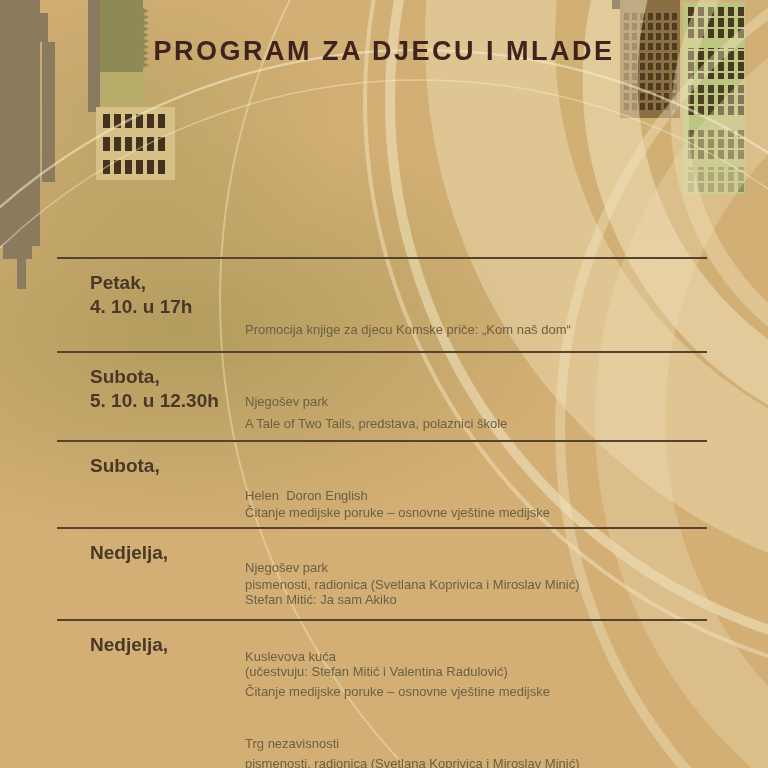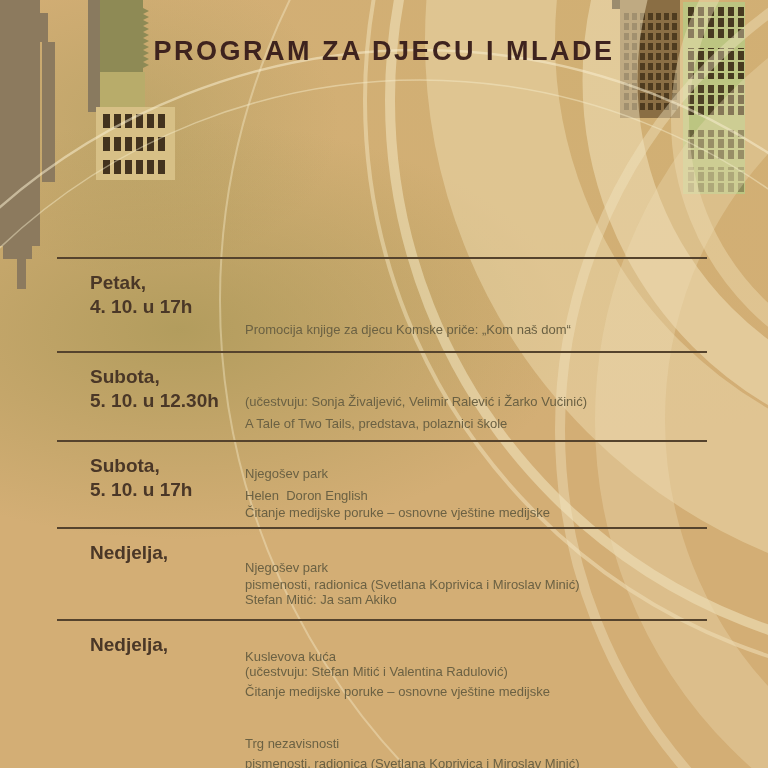--- a/index.html
+++ b/index.html
@@ -89,41 +89,39 @@
 
   <div class="title">PROGRAM ZA DJECU I MLADE</div>
 
   <div class="row row-1">
     <div class="day-col">
       <div>Petak,</div>
       <div>4. 10. u 17h</div>
     </div>
     <div class="desc-col">
       <div>Promocija knjige za djecu Komske priče: „Kom naš dom“</div>
-      <div>(učestvuju: Sonja Živaljević, Velimir Ralević i Žarko Vučinić)</div>
       <div>Njegošev park</div>
     </div>
   </div>
 
   <div class="row row-2">
     <div class="day-col">
       <div>Subota,</div>
       <div>5. 10. u 12.30h</div>
     </div>
     <div class="desc-col">
       <div>A Tale of Two Tails, predstava, polaznici škole</div>
       <div>Helen  Doron English</div>
       <div>Njegošev park</div>
     </div>
   </div>
 
   <div class="row row-3">
     <div class="day-col">
       <div>Subota,</div>
-      <div>5. 10. u 17h</div>
     </div>
     <div class="desc-col">
       <div>Čitanje medijske poruke – osnovne vještine medijske</div>
       <div>pismenosti, radionica (Svetlana Koprivica i Miroslav Minić)</div>
       <div>Kuslevova kuća</div>
     </div>
   </div>
 
   <div class="row row-4">
     <div class="day-col">

